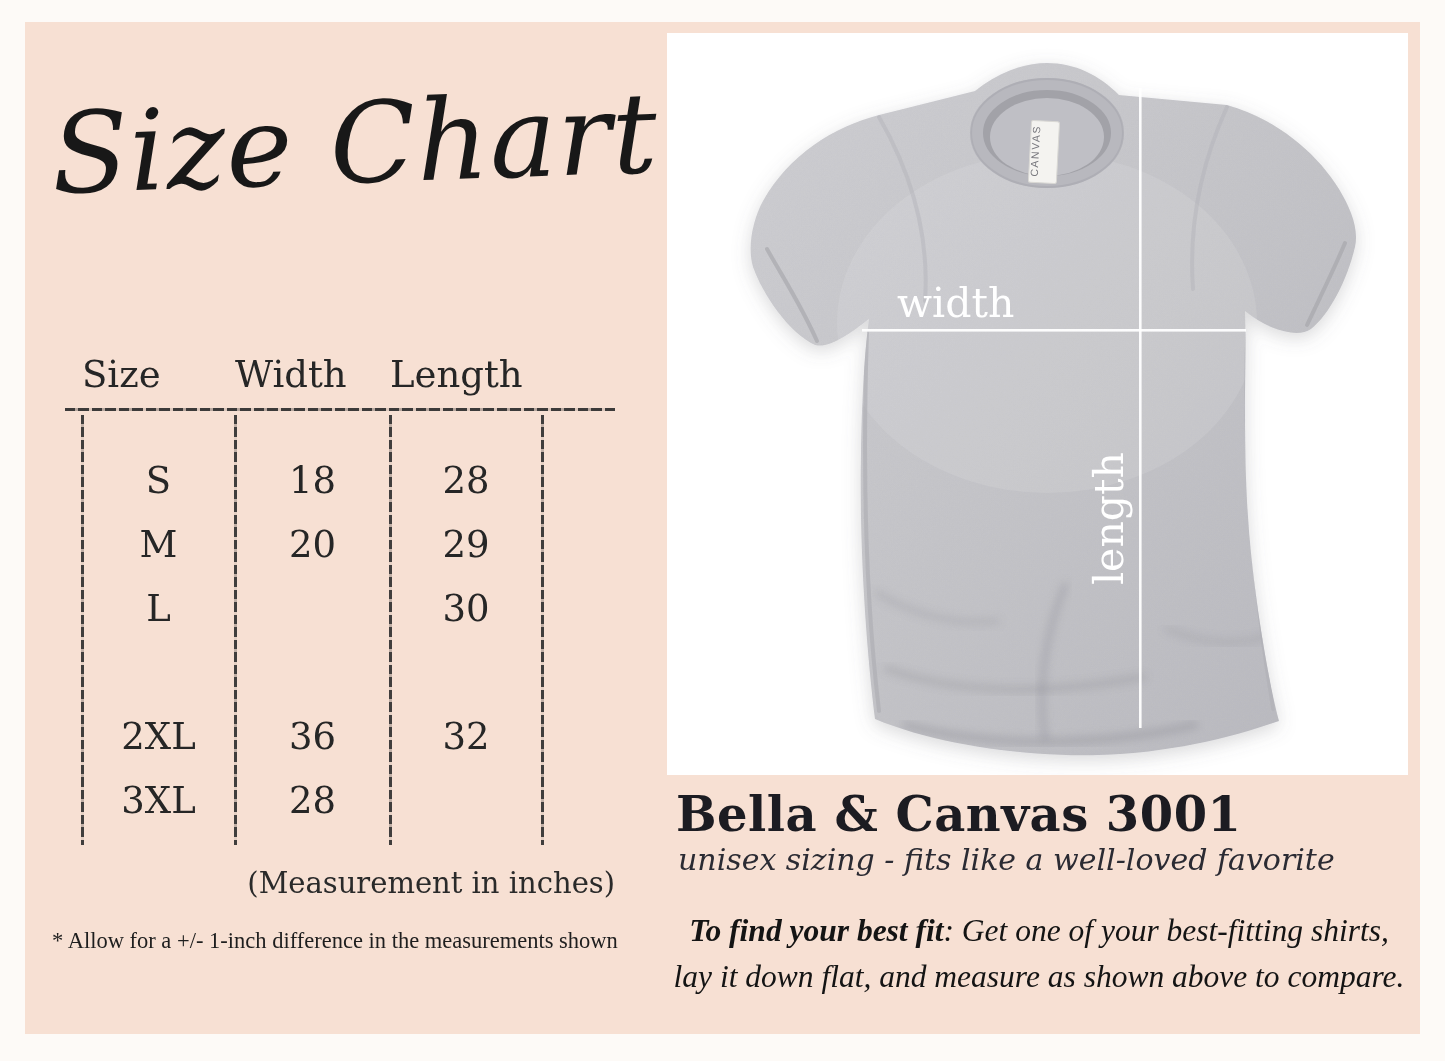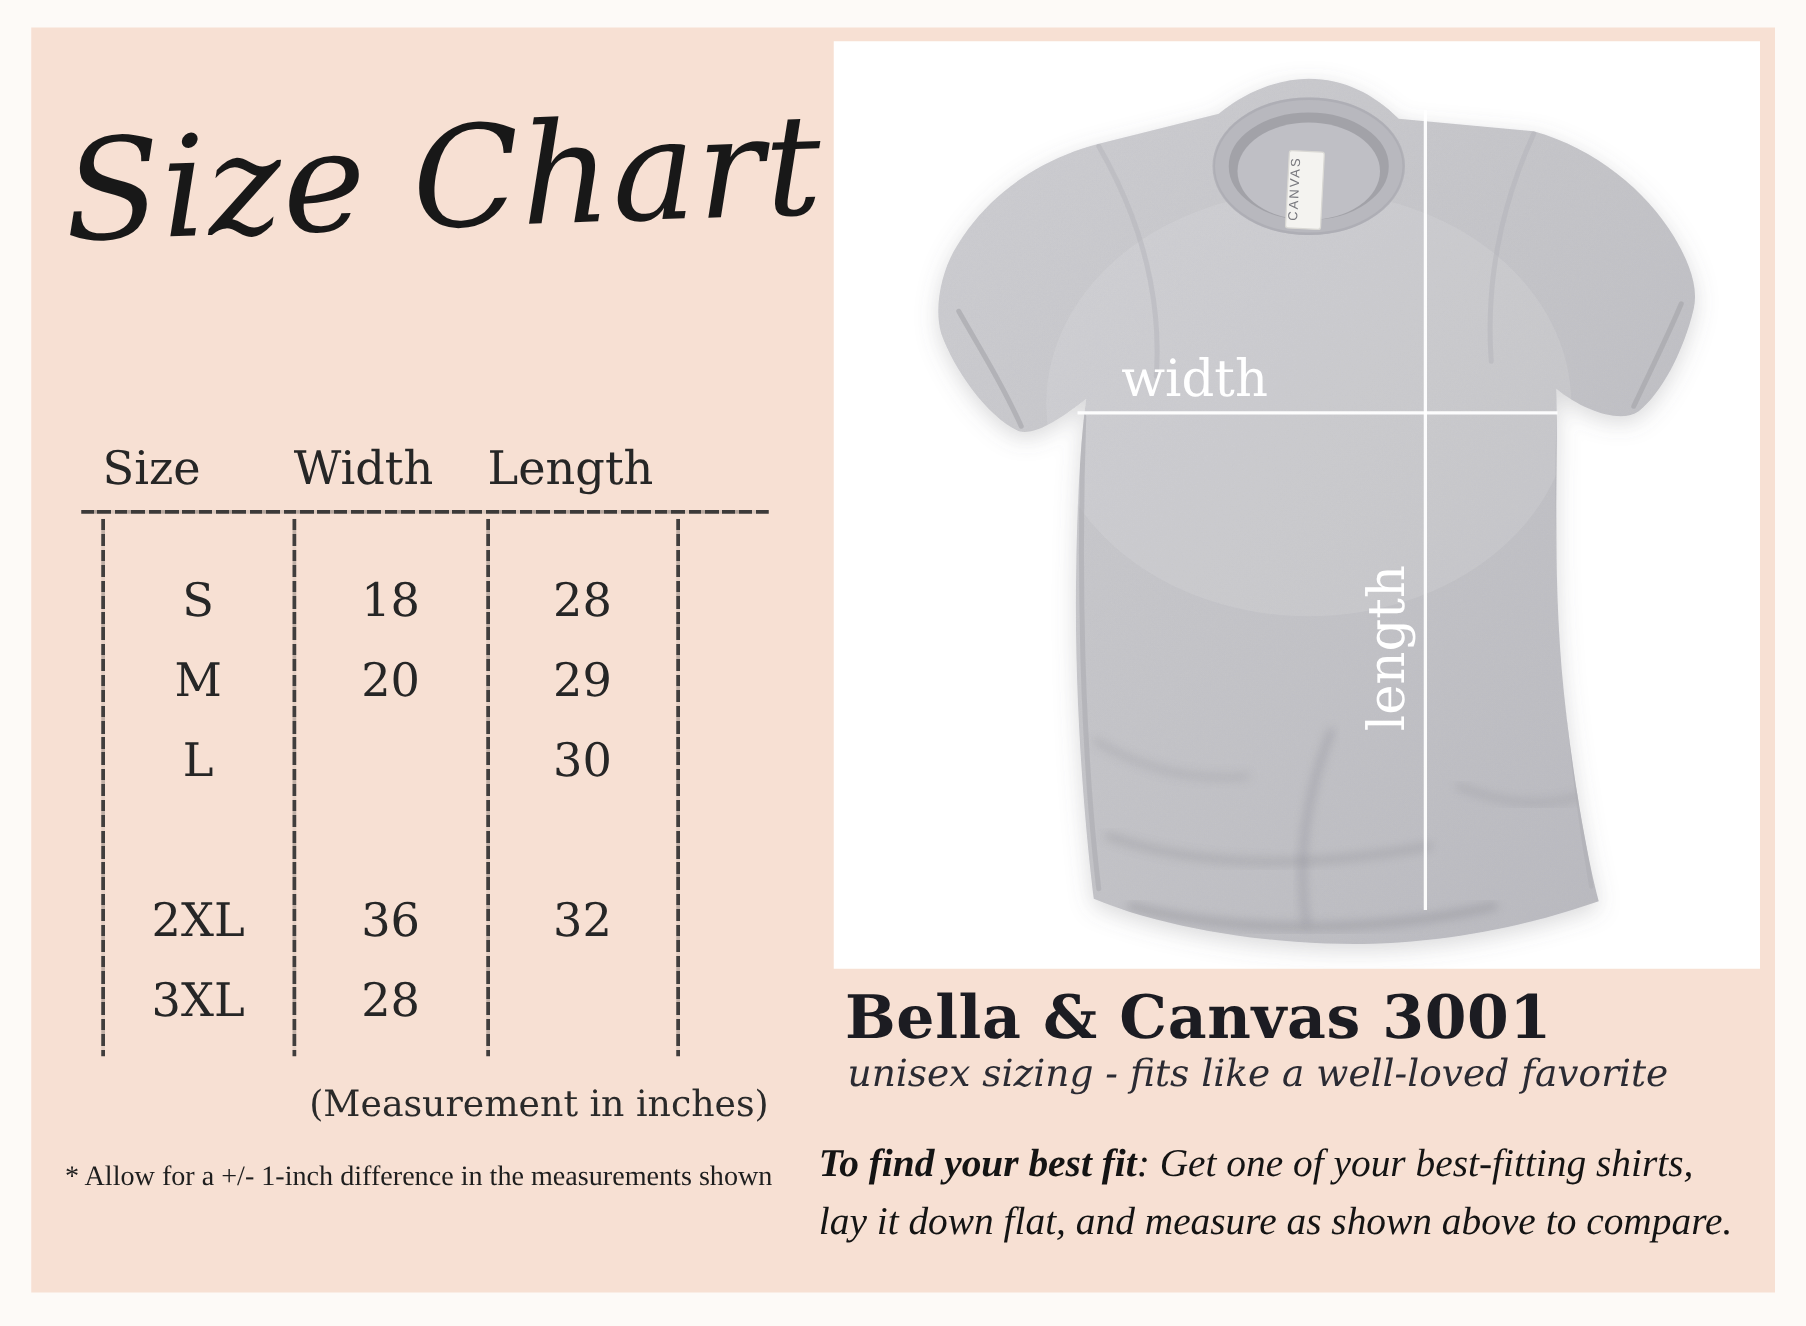--- a/index.html
+++ b/index.html
@@ -66,21 +66,21 @@
   .product-name{
     position:absolute; left:676px; top:786px;
     font-size:48px; font-weight:600; color:#1c1c22; letter-spacing:.5px;
   }
   .tagline{
     position:absolute; left:678px; top:842px;
     font-style:italic; font-size:30px; color:#2b2b33;
   }
   .fit-tip{
     position:absolute; left:655px; top:908px; width:768px;
-    font-family:"Liberation Serif", serif;
+    text-align:center; font-family:"Liberation Serif", serif;
     font-style:italic; font-size:31.5px; line-height:46px; color:#141414;
   }
   .fit-tip b{font-weight:bold;}
 </style>
 </head>
 <body>
 
 <div class="page">
 
   <div class="pink-panel"></div>

